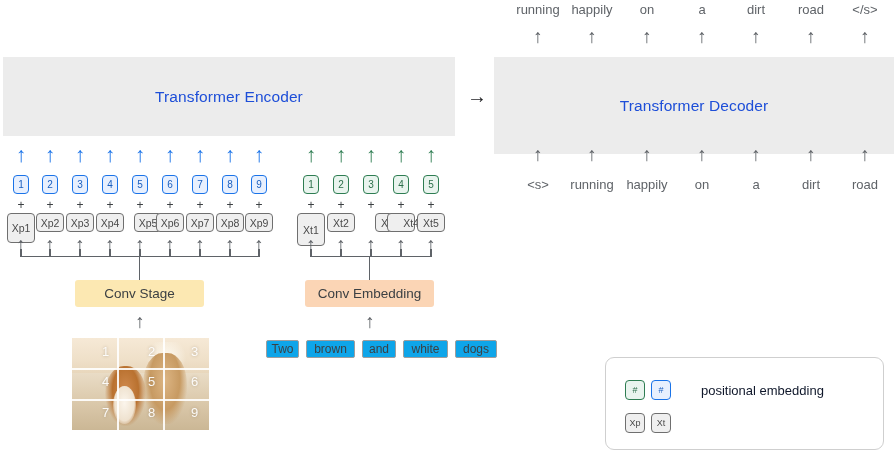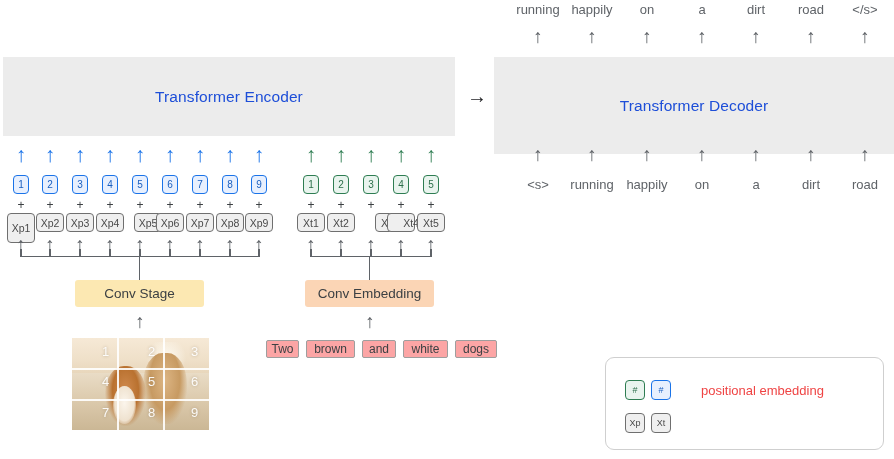--- a/index.html
+++ b/index.html
@@ -51,21 +51,21 @@
   
   .stagebox{
     display:flex;align-items:center;justify-content:center;
     border-radius:3px;font-size:13.5px;color:#3c4043;
   }
   #conv-stage{left:75px;top:280px;width:129px;height:27px;background:#fce8b2;}
   #token-embedding{left:305px;top:280px;width:129px;height:27px;background:#fbd5b5;}
 
   
   .wordchip{
-    box-sizing:border-box;border:1.2px solid #9e9e9e;background:#fca5a5;
+    box-sizing:border-box;border:1.2px solid #9e9e9e;background:#0ea5e9;
     border-radius:2px;display:flex;align-items:center;justify-content:center;
     font-size:12px;color:#3c4043;height:18px;
   }
 
   
   .txt{font-size:13px;color:#5f6368;text-align:center;white-space:nowrap;}
 
   
   .busline{background:#5f6368;}
 
@@ -112,21 +112,21 @@
     text-shadow:0 0 3px rgba(120,100,70,.45);
   }
 
   
   #legend-box{
     left:605px;top:357px;width:279px;height:93px;
     box-sizing:border-box;
     border:1.2px solid #cfcfcf;border-radius:9px;background:#fff;
   }
   .legend-row{position:absolute;display:flex;align-items:center;}
-  .legend-label{font-size:13px;color:#ef4444;margin-left:24px;white-space:nowrap;}
+  .legend-label{font-size:13px;color:#0f172a;margin-left:24px;white-space:nowrap;}
   .mini{
     box-sizing:border-box;width:20px;height:20px;border-radius:4px;
     display:flex;align-items:center;justify-content:center;font-size:9px;
     margin-right:6px;
   }
   .mini.green{border:1.3px solid #2e7d52;background:#e9f4ee;color:#2b6e49;}
   .mini.blue{border:1.3px solid #1a73e8;background:#e8f0fe;color:#1a5fbf;}
   .mini.grey{border:1.3px solid #6f6f6f;background:#efefef;color:#4a4a4a;}
 
   #mid-arrow{
@@ -204,21 +204,21 @@
     <div class="abs uarrow grey" style="left:250px;top:235px;width:18px;">↑</div>
     <div class="abs busline" style="left:258.3px;top:249px;width:1.4px;height:8px;"></div>
     <div class="abs busline" style="left:21px;top:256px;width:239px;height:1.4px;"></div>
     <div class="abs busline" style="left:139px;top:256px;width:1.4px;height:24px;"></div>
     <div class="abs uarrow grey" style="left:131px;top:312px;width:18px;">↑</div>
   </div>
 <div id="layer-encoder-text">
     <div class="abs uarrow green" style="left:301px;top:144px;width:20px;">↑</div>
     <div class="abs posbox green" style="left:303px;top:175px;width:16px;height:19px;">1</div>
     <div class="abs plus" style="left:305px;top:199px;width:12px;">+</div>
-    <div class="abs tokbox" style="left:297px;top:213px;width:28px;height:19px;">Xt1</div>
+    <div class="abs tokbox" style="left:297px;top:213px;width:28px;height:33px;">Xt1</div>
     <div class="abs uarrow grey" style="left:302px;top:235px;width:18px;">↑</div>
     <div class="abs busline" style="left:310.3px;top:249px;width:1.4px;height:8px;"></div>
     <div class="abs uarrow green" style="left:331px;top:144px;width:20px;">↑</div>
     <div class="abs posbox green" style="left:333px;top:175px;width:16px;height:19px;">2</div>
     <div class="abs plus" style="left:335px;top:199px;width:12px;">+</div>
     <div class="abs tokbox" style="left:327px;top:213px;width:28px;height:19px;">Xt2</div>
     <div class="abs uarrow grey" style="left:332px;top:235px;width:18px;">↑</div>
     <div class="abs busline" style="left:340.3px;top:249px;width:1.4px;height:8px;"></div>
     <div class="abs uarrow green" style="left:361px;top:144px;width:20px;">↑</div>
     <div class="abs posbox green" style="left:363px;top:175px;width:16px;height:19px;">3</div>

